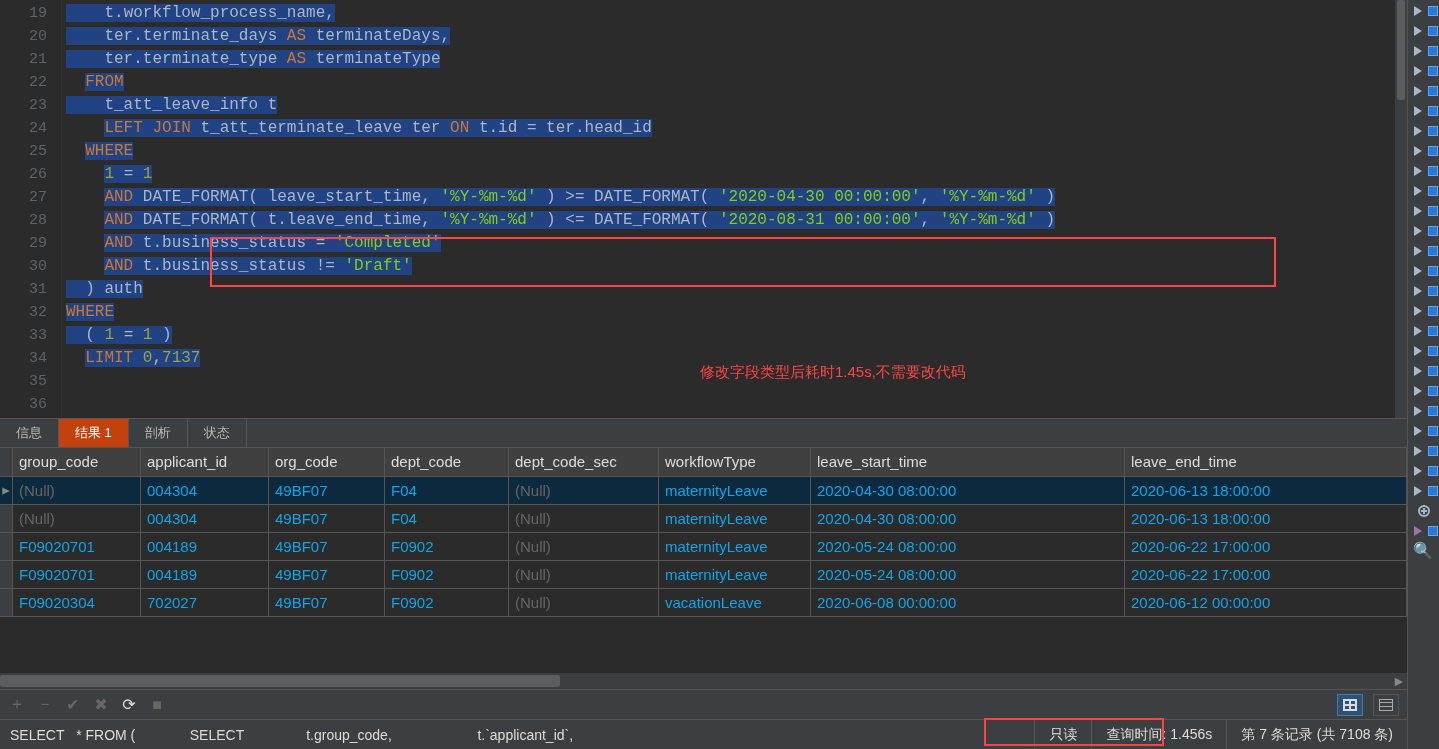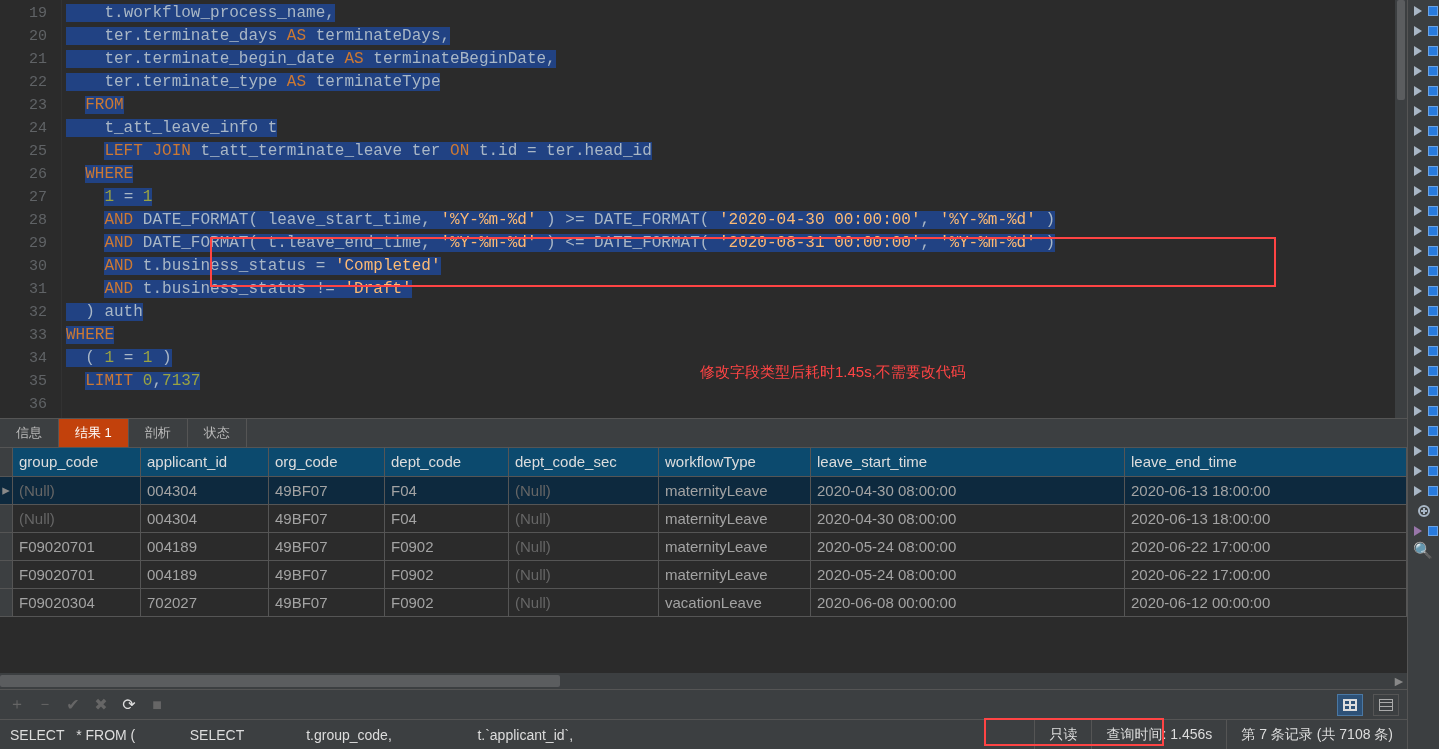--- a/index.html
+++ b/index.html
@@ -20,40 +20,40 @@
 .side-icon.plus .circ:after{ width:2px; height:6px; left:3px; top:1px;}
 
 .editor-wrap{ position:relative; flex:0 0 418px; display:flex; overflow:hidden;}
 .gutter{ width:62px; background:#2b2b2b; color:#606366; text-align:right; padding:2px 14px 0 0; font-size:15px; line-height:23px; border-right:1px solid #323232;}
 .gutter div{ height:23px;}
 .code{ flex:1; background:#2b2b2b; font-size:16px; line-height:23px; padding:2px 0 0 4px; position:relative;}
 .code-line{ height:23px; white-space:pre; position:relative;}
 .sel{ background:#214283;}
 .kw{ color:#cc7832;}
 .id{ color:#a9b7c6;}
-.str{ color:#fdba74;margin-top:34px;}
+.str{ color:#84cc16;margin-top:34px;}
 .num{ color:#9aa342;}
 .red-box{ position:absolute; border:2px solid #ff4444; z-index:5; pointer-events:none;}
 .red-box.b1{ left:148px; top:237px; width:1066px; height:50px;}
 .annotation{ position:absolute; left:638px; top:360px; color:#ff4444; font-size:15px; font-family:'Microsoft YaHei',sans-serif; z-index:6;}
 .scrollbar-v{ position:absolute; right:0; top:0; width:12px; background:#3c3f41;}
 .scrollbar-v.editor{ height:418px;}
 .scrollbar-v .thumb{ position:absolute; left:2px; width:8px; background:#5b5d5f; border-radius:2px;}
 .scrollbar-v.editor .thumb{ top:0; height:100px;}
 
 .tabs{ background:#3c3f41; display:flex; height:30px; border-top:1px solid #555; border-bottom:1px solid #555;}
 .tab{ padding:0 16px; display:flex; align-items:center; color:#bbb; font-family:'Microsoft YaHei',sans-serif; font-size:13px; border-right:1px solid #555; cursor:pointer;}
 .tab.active{ background:#c2410c; color:#fff;}
 
 .grid-wrap{ flex:1; overflow:hidden; display:flex; flex-direction:column; font-family:'Microsoft YaHei',Arial,sans-serif;}
 .grid{ flex:1; overflow:hidden;}
 table{ border-collapse:collapse; width:100%;}
 th,td{ border-right:1px solid #555; border-bottom:1px solid #555; padding:4px 6px; text-align:left; font-size:15px;}
-th{ background:#0c4a6e; color:#ddd; font-weight:normal; height:28px;}
-td{ background:#2b2b2b; color:#a3a3a3; height:28px;}
+th{ background:#404040; color:#ddd; font-weight:normal; height:28px;}
+td{ background:#2b2b2b; color:#0ea5e9; height:28px;}
 td.null{ color:#666;}
 tr.sel td{ background:#0d293e;}
 .col-hdr-blank{ width:10px; background:#3c3f41;}
 .row-sel-indicator{ width:10px; background:#3c3f41; padding:0; text-align:center; color:#888;}
 
 .scroll-h{ height:16px; background:#3c3f41; position:relative;}
 .scroll-h .thumb{ position:absolute; left:0; top:2px; height:12px; width:560px; background:#5b5d5f; border-radius:2px;}
 .scroll-h .arrow{ position:absolute; top:0; width:16px; height:16px; display:flex; align-items:center; justify-content:center; color:#888;}
 .scroll-h .arrow.left{ left:0;}
 .scroll-h .arrow.right{ right:0;}
@@ -95,21 +95,20 @@
           <div>31</div>
           <div>32</div>
           <div>33</div>
           <div>34</div>
           <div>35</div>
           <div>36</div>
         </div>
       <div class="code" id="code">
           <div class="code-line"><span class="id sel">    t</span><span class="id sel">.</span><span class="id sel">workflow_process_name</span><span class="id sel">,</span></div>
           <div class="code-line"><span class="id sel">    ter</span><span class="id sel">.</span><span class="id sel">terminate_days </span><span class="kw sel">AS</span><span class="id sel"> terminateDays</span><span class="id sel">,</span></div>
-          <div class="code-line"><span class="id sel">    ter</span><span class="id sel">.</span><span class="id sel">terminate_begin_date </span><span class="kw sel">AS</span><span class="id sel"> terminateBeginDate</span><span class="id sel">,</span></div>
           <div class="code-line"><span class="id sel">    ter</span><span class="id sel">.</span><span class="id sel">terminate_type </span><span class="kw sel">AS</span><span class="id sel"> terminateType</span></div>
           <div class="code-line"><span class="id">  </span><span class="kw sel">FROM</span></div>
           <div class="code-line"><span class="id sel">    t_att_leave_info t</span></div>
           <div class="code-line"><span class="id">    </span><span class="kw sel">LEFT</span><span class="id sel"> </span><span class="kw sel">JOIN</span><span class="id sel"> t_att_terminate_leave ter </span><span class="kw sel">ON</span><span class="id sel"> t</span><span class="id sel">.</span><span class="id sel">id </span><span class="id sel">=</span><span class="id sel"> ter</span><span class="id sel">.</span><span class="id sel">head_id</span></div>
           <div class="code-line"><span class="id">  </span><span class="kw sel">WHERE</span></div>
           <div class="code-line"><span class="id">    </span><span class="num sel">1</span><span class="id sel"> </span><span class="id sel">=</span><span class="id sel"> </span><span class="num sel">1</span></div>
           <div class="code-line"><span class="id">    </span><span class="kw sel">AND</span><span class="id sel"> DATE_FORMAT</span><span class="id sel">( leave_start_time, </span><span class="str sel">'%Y-%m-%d'</span><span class="id sel"> ) </span><span class="id sel">&gt;=</span><span class="id sel"> DATE_FORMAT</span><span class="id sel">( </span><span class="str sel">'2020-04-30 00:00:00'</span><span class="id sel">, </span><span class="str sel">'%Y-%m-%d'</span><span class="id sel"> )</span></div>
           <div class="code-line"><span class="id">    </span><span class="kw sel">AND</span><span class="id sel"> DATE_FORMAT</span><span class="id sel">( t</span><span class="id sel">.</span><span class="id sel">leave_end_time, </span><span class="str sel">'%Y-%m-%d'</span><span class="id sel"> ) </span><span class="id sel">&lt;=</span><span class="id sel"> DATE_FORMAT</span><span class="id sel">( </span><span class="str sel">'2020-08-31 00:00:00'</span><span class="id sel">, </span><span class="str sel">'%Y-%m-%d'</span><span class="id sel"> )</span></div>
           <div class="code-line"><span class="id">    </span><span class="kw sel">AND</span><span class="id sel"> t</span><span class="id sel">.</span><span class="id sel">business_status </span><span class="id sel">=</span><span class="id sel"> </span><span class="str sel">'Completed'</span></div>
           <div class="code-line"><span class="id">    </span><span class="kw sel">AND</span><span class="id sel"> t</span><span class="id sel">.</span><span class="id sel">business_status </span><span class="id sel">!=</span><span class="id sel"> </span><span class="str sel">'Draft'</span></div>

